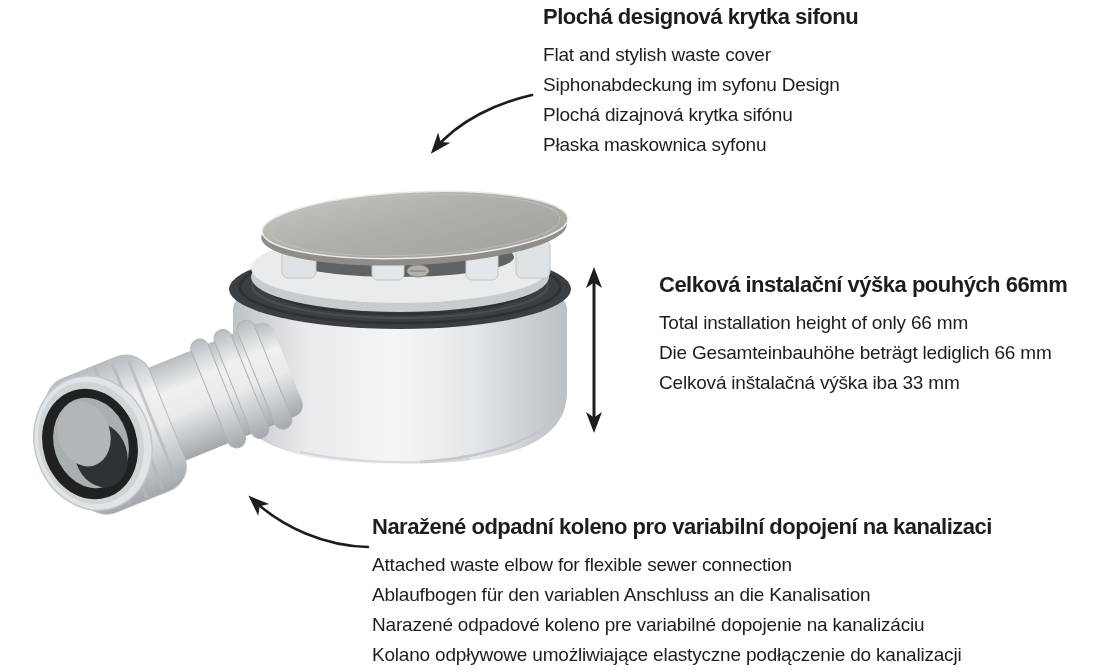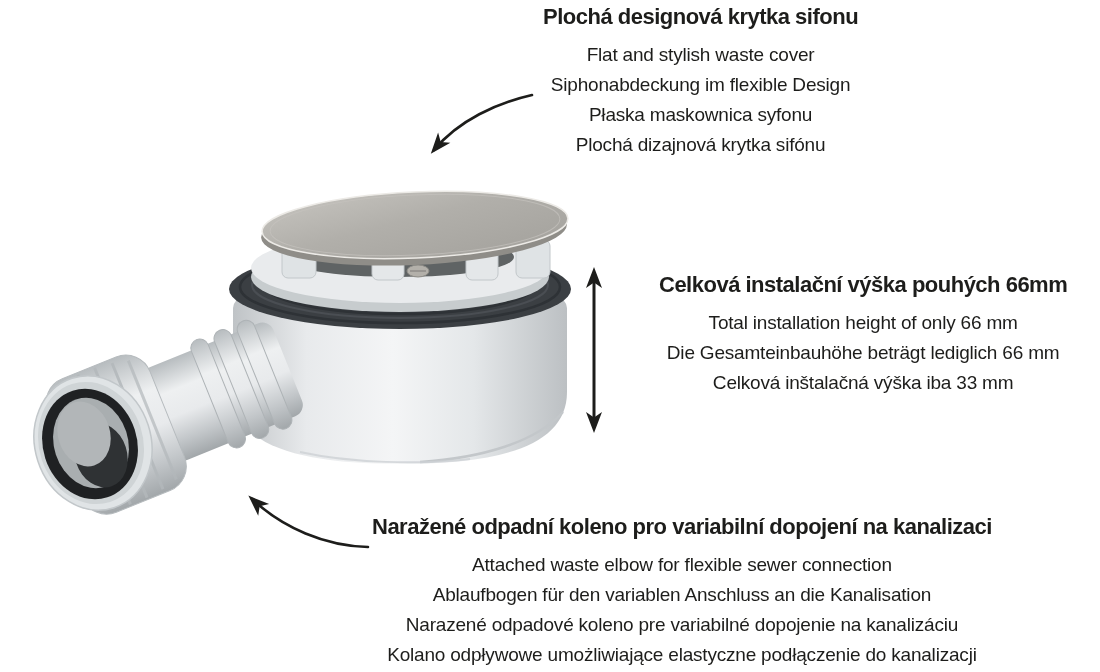--- a/index.html
+++ b/index.html
@@ -10,21 +10,21 @@
     color:#1d1d1b;
   }
   .stage{position:absolute;inset:0;width:1100px;height:672px;}
   svg.art{position:absolute;left:0;top:0;width:1100px;height:672px;}
   .ann{position:absolute;}
   .ann .heading{
     font-size:22px;font-weight:700;letter-spacing:-0.5px;
     line-height:26px;margin:0 0 10px 0;white-space:nowrap;
   }
   .ann .line{
-    font-size:19px;letter-spacing:-0.2px;line-height:30px;white-space:nowrap;text-align:center;
+    font-size:19px;letter-spacing:-0.2px;line-height:30px;white-space:nowrap;
   }
   .ann-cover{left:543px;top:4px;}
   .ann-height{left:615px;top:272px;margin-left:44px;}
   .ann-elbow{left:372px;top:514px;}
 </style>
 </head>
 <body>
 
 <div class="stage">
 
@@ -125,23 +125,23 @@
     <path d="M 532 95 C 497 103 459 120 434 150" fill="none" stroke="#1d1d1b" stroke-width="2.6" stroke-linecap="round" marker-end="url(#ahEnd)"></path>
 
     <path d="M 594 272 L 594 428" fill="none" stroke="#1d1d1b" stroke-width="3" marker-start="url(#ahStart)" marker-end="url(#ahEnd)"></path>
 
     <path d="M 368 547 C 325 546 283 528 252 499" fill="none" stroke="#1d1d1b" stroke-width="2.6" stroke-linecap="round" marker-end="url(#ahEnd)"></path>
   </svg>
 
   <div class="ann ann-cover">
     <div class="heading">Plochá designová krytka sifonu</div>
     <div class="line">Flat and stylish waste cover</div>
-    <div class="line">Siphonabdeckung im flexible Design</div>
+    <div class="line">Siphonabdeckung im syfonu Design</div>
+    <div class="line">Plochá dizajnová krytka sifónu</div>
     <div class="line">Płaska maskownica syfonu</div>
-    <div class="line">Plochá dizajnová krytka sifónu</div>
   </div>
 
   <div class="ann ann-height">
     <div class="heading">Celková instalační výška pouhých 66mm</div>
     <div class="line">Total installation height of only 66 mm</div>
     <div class="line">Die Gesamteinbauhöhe beträgt lediglich 66 mm</div>
     <div class="line">Celková inštalačná výška iba 33 mm</div>
   </div>
 
   <div class="ann ann-elbow">

